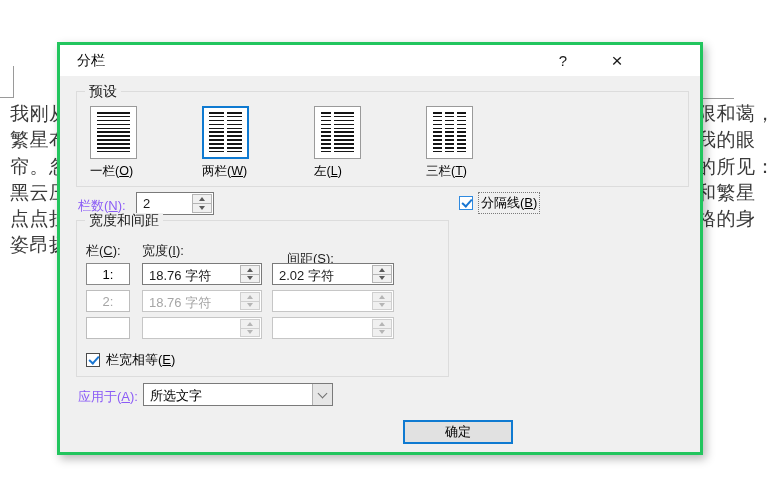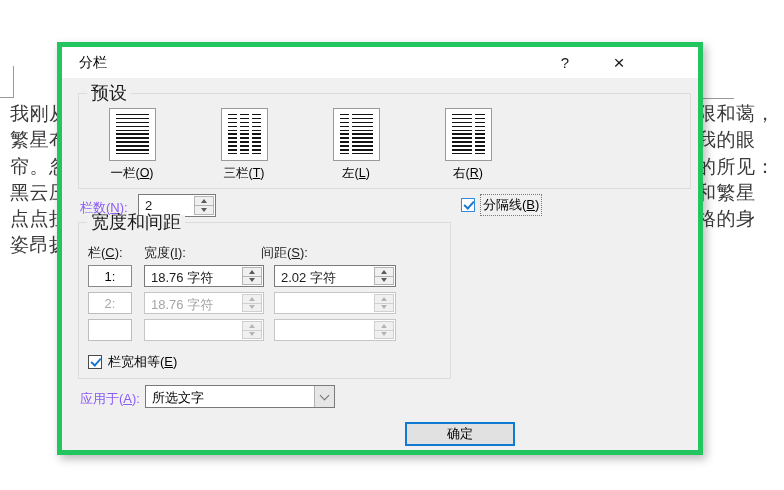--- a/index.html
+++ b/index.html
@@ -16,45 +16,45 @@
     font-size:19px;line-height:22px;color:#3a3a3a;
     letter-spacing:0.5px;white-space:nowrap;
   }
   .crop-mark{position:absolute;width:13px;height:31px;}
   .crop-left{left:0;top:66px;border-right:1px solid #9a9a9a;border-bottom:1px solid #9a9a9a;}
   .crop-right{left:702px;top:67px;width:31px;border-left:1px solid #9a9a9a;border-bottom:1px solid #9a9a9a;}
 
   
   .dialog{
     position:absolute;left:57px;top:42px;width:646px;height:413px;
-    background:#f0f0f0;border:5px solid #22c55e;
+    background:#f0f0f0;border:3px solid #22c55e;
     box-shadow:3px 4px 9px rgba(0,0,0,.28);
     box-sizing:border-box;font-size:13px;color:#000;
   }
   .titlebar{
     position:absolute;left:0;top:0;right:0;height:31px;background:#ffffff;
     display:flex;align-items:center;
   }
   .title-text{margin-left:17px;font-size:14px;color:#000;}
   .tb-btn{position:absolute;top:0;width:34px;height:31px;display:flex;align-items:center;justify-content:center;cursor:default;}
   .help-btn{left:486px;font-size:15px;color:#1a1a1a;}
   .close-btn{left:540px;font-size:19px;color:#1a1a1a;font-weight:300;}
 
   .group{
     position:absolute;border:1px solid #dcdcdc;box-sizing:border-box;
   }
   .legend{
     position:absolute;top:-8px;left:8px;background:#f0f0f0;
-    padding:0 4px;font-size:18px;color:#1a1a1a;line-height:15px;
+    padding:0 4px;font-size:14px;color:#1a1a1a;line-height:15px;
   }
 
   
   .g-presets{left:16px;top:46px;width:613px;height:96px;}
   .presets-row{position:absolute;left:13px;top:14px;display:flex;gap:32px;}
-  .preset{width:80px;display:flex;flex-direction:column;align-items:center;}
+  .preset{width:80px;display:flex;flex-direction:column;}
   .preset-icon{
     width:47px;height:53px;background:#fff;border:1px solid #9a9a9a;
     box-sizing:border-box;display:flex;gap:3px;padding:5px 6px;
   }
   .preset.selected .preset-icon{border:2px solid #0f7ad1;padding:4px 5px;}
   .pcol{height:100%;background:repeating-linear-gradient(to bottom,#141414 0 1.5px,transparent 1.5px 3.9px);}
   .pcol.w-full{flex:1;}
   .pcol.w-half{flex:1;}
   .pcol.w-third{flex:1;}
   .pcol.w-narrow{flex:0 0 30%;}
@@ -161,45 +161,45 @@
     <span class="legend">预设</span>
     <div class="presets-row">
 
       <div class="preset">
         <div class="preset-icon">
           <div class="pcol w-full"></div>
         </div>
         <span class="preset-label mnx">一栏(<u>O</u>)</span>
       </div>
 
+      <div class="preset selected">
+        <div class="preset-icon">
+          <div class="pcol w-half"></div>
+            <div class="pcol w-half"></div>
+        </div>
+        <span class="preset-label mnx">两栏(<u>W</u>)</span>
+      </div>
+
+      <div class="preset">
+        <div class="preset-icon">
+          <div class="pcol w-narrow"></div>
+            <div class="pcol w-wide"></div>
+        </div>
+        <span class="preset-label mnx">左(<u>L</u>)</span>
+      </div>
 
       <div class="preset">
         <div class="preset-icon">
           <div class="pcol w-third"></div>
             <div class="pcol w-third"></div>
             <div class="pcol w-third"></div>
         </div>
         <span class="preset-label mnx">三栏(<u>T</u>)</span>
       </div>
 
-      <div class="preset">
-        <div class="preset-icon">
-          <div class="pcol w-narrow"></div>
-            <div class="pcol w-wide"></div>
-        </div>
-        <span class="preset-label mnx">左(<u>L</u>)</span>
-      </div>
-
-      <div class="preset">
-        <div class="preset-icon">
-          <div class="pcol w-wide"></div>
-            <div class="pcol w-narrow"></div>
-        </div>
-        <span class="preset-label mnx">右(<u>R</u>)</span>
-      </div>
 
     </div>
   </div>
 
   <span class="label mnx" style="left:18px;top:152px;">栏数(<u>N</u>):</span>
   <div class="numwrap" style="left:76px;top:147px;width:78px;height:23px;">
     <span class="num-text">2</span>
     <span class="spin">
       <span class="spin-btn up">
           <span class="tri-up"></span>
@@ -215,21 +215,21 @@
         <span class="mark"></span>
       </span>
     <span class="chk-label focus mnx">分隔线(<u>B</u>)</span>
   </div>
 
   <div class="group g-width">
     <span class="legend">宽度和间距</span>
 
     <span class="hdr mnx" style="left:9px;">栏(<u>C</u>):</span>
     <span class="hdr mnx" style="left:65px;">宽度(<u>I</u>):</span>
-    <span class="hdr mnx" style="left:182px;">间距(<u>S</u>):</span>
+    <span class="hdr mnx" style="left:210px;margin-top:8px;">间距(<u>S</u>):</span>
 
     <div class="colbox" style="top:42px;">1:</div>
     <div class="numwrap" style="left:65px;top:42px;width:120px;height:22px;">
       <span class="num-text">18.76 字符</span>
       <span class="spin">
         <span class="spin-btn up">
             <span class="tri-up"></span>
           </span>
         <span class="spin-btn down">
             <span class="tri-down"></span>

